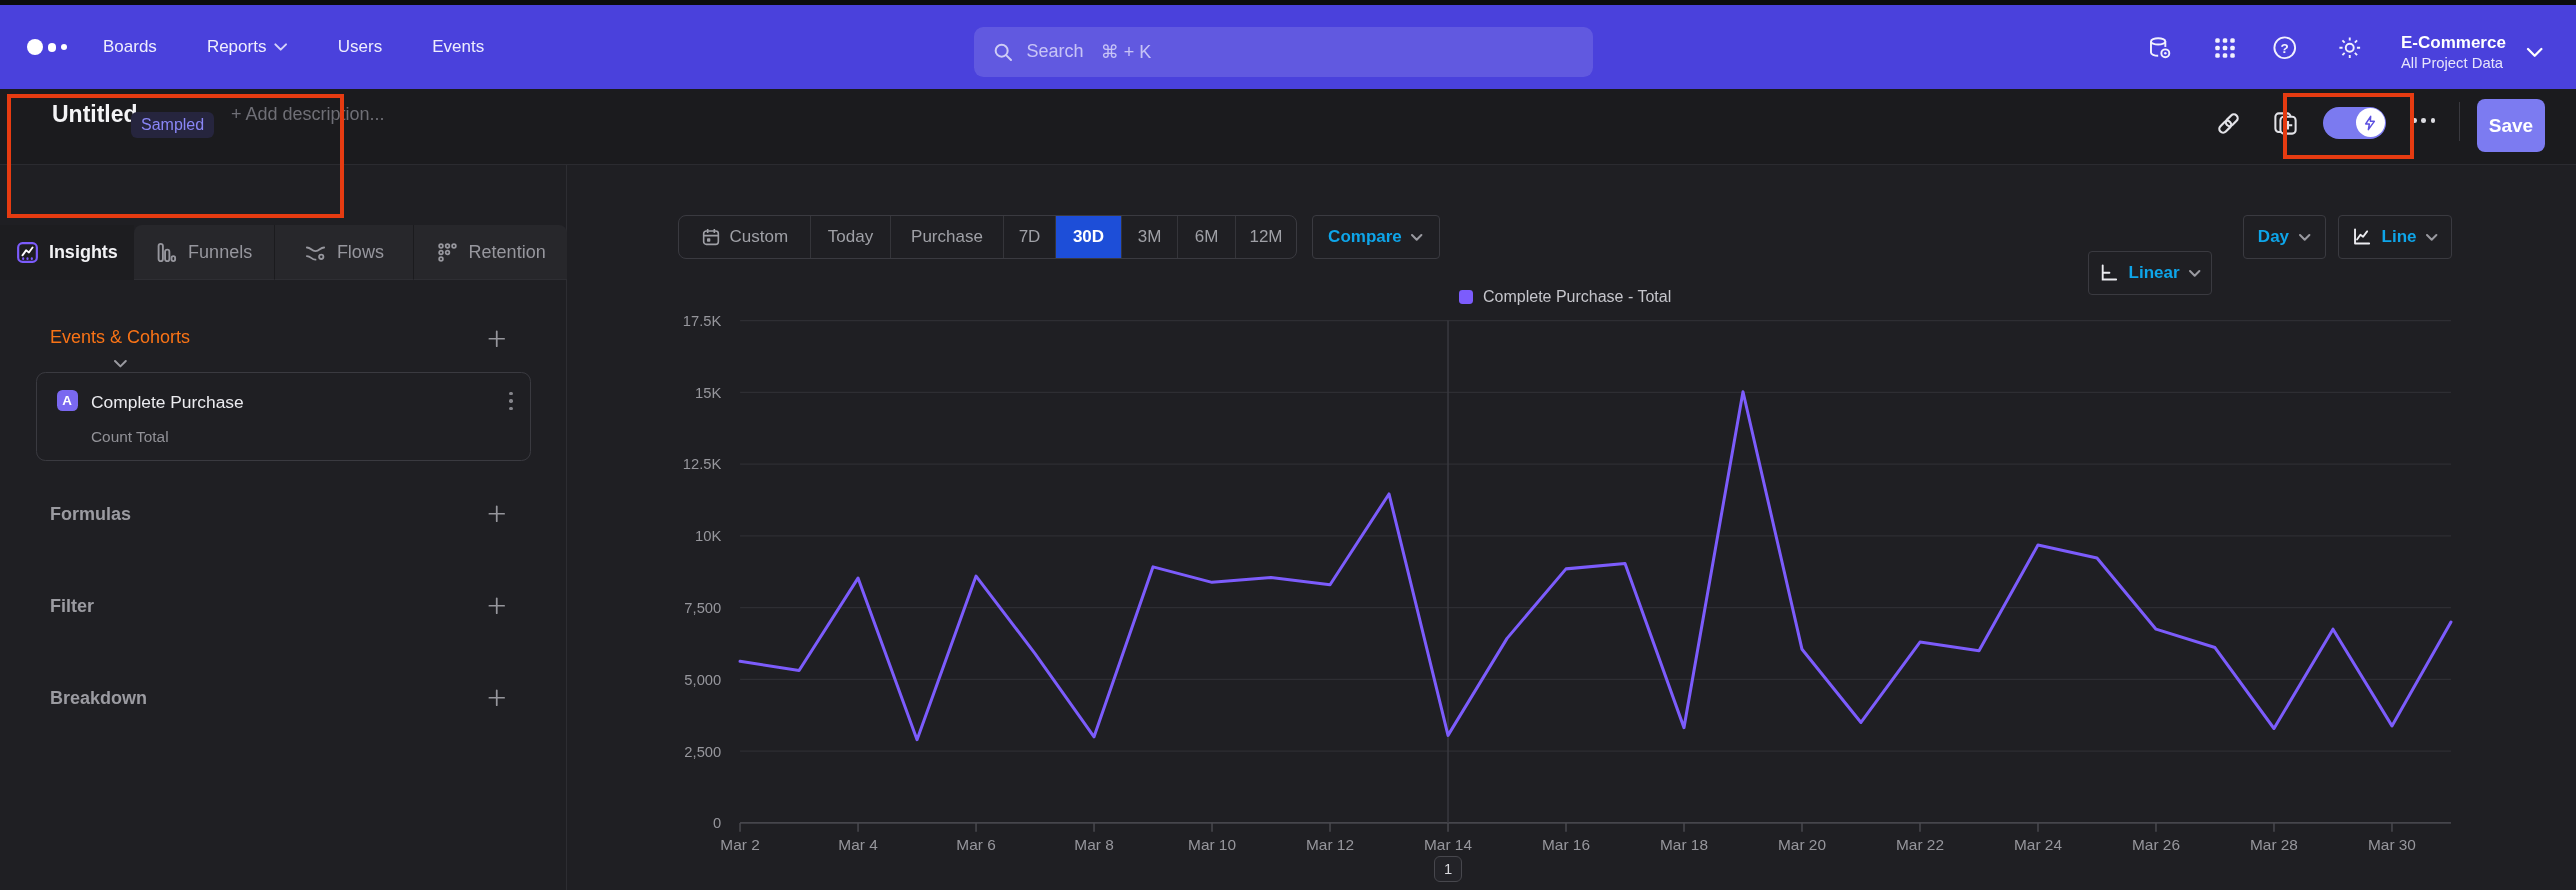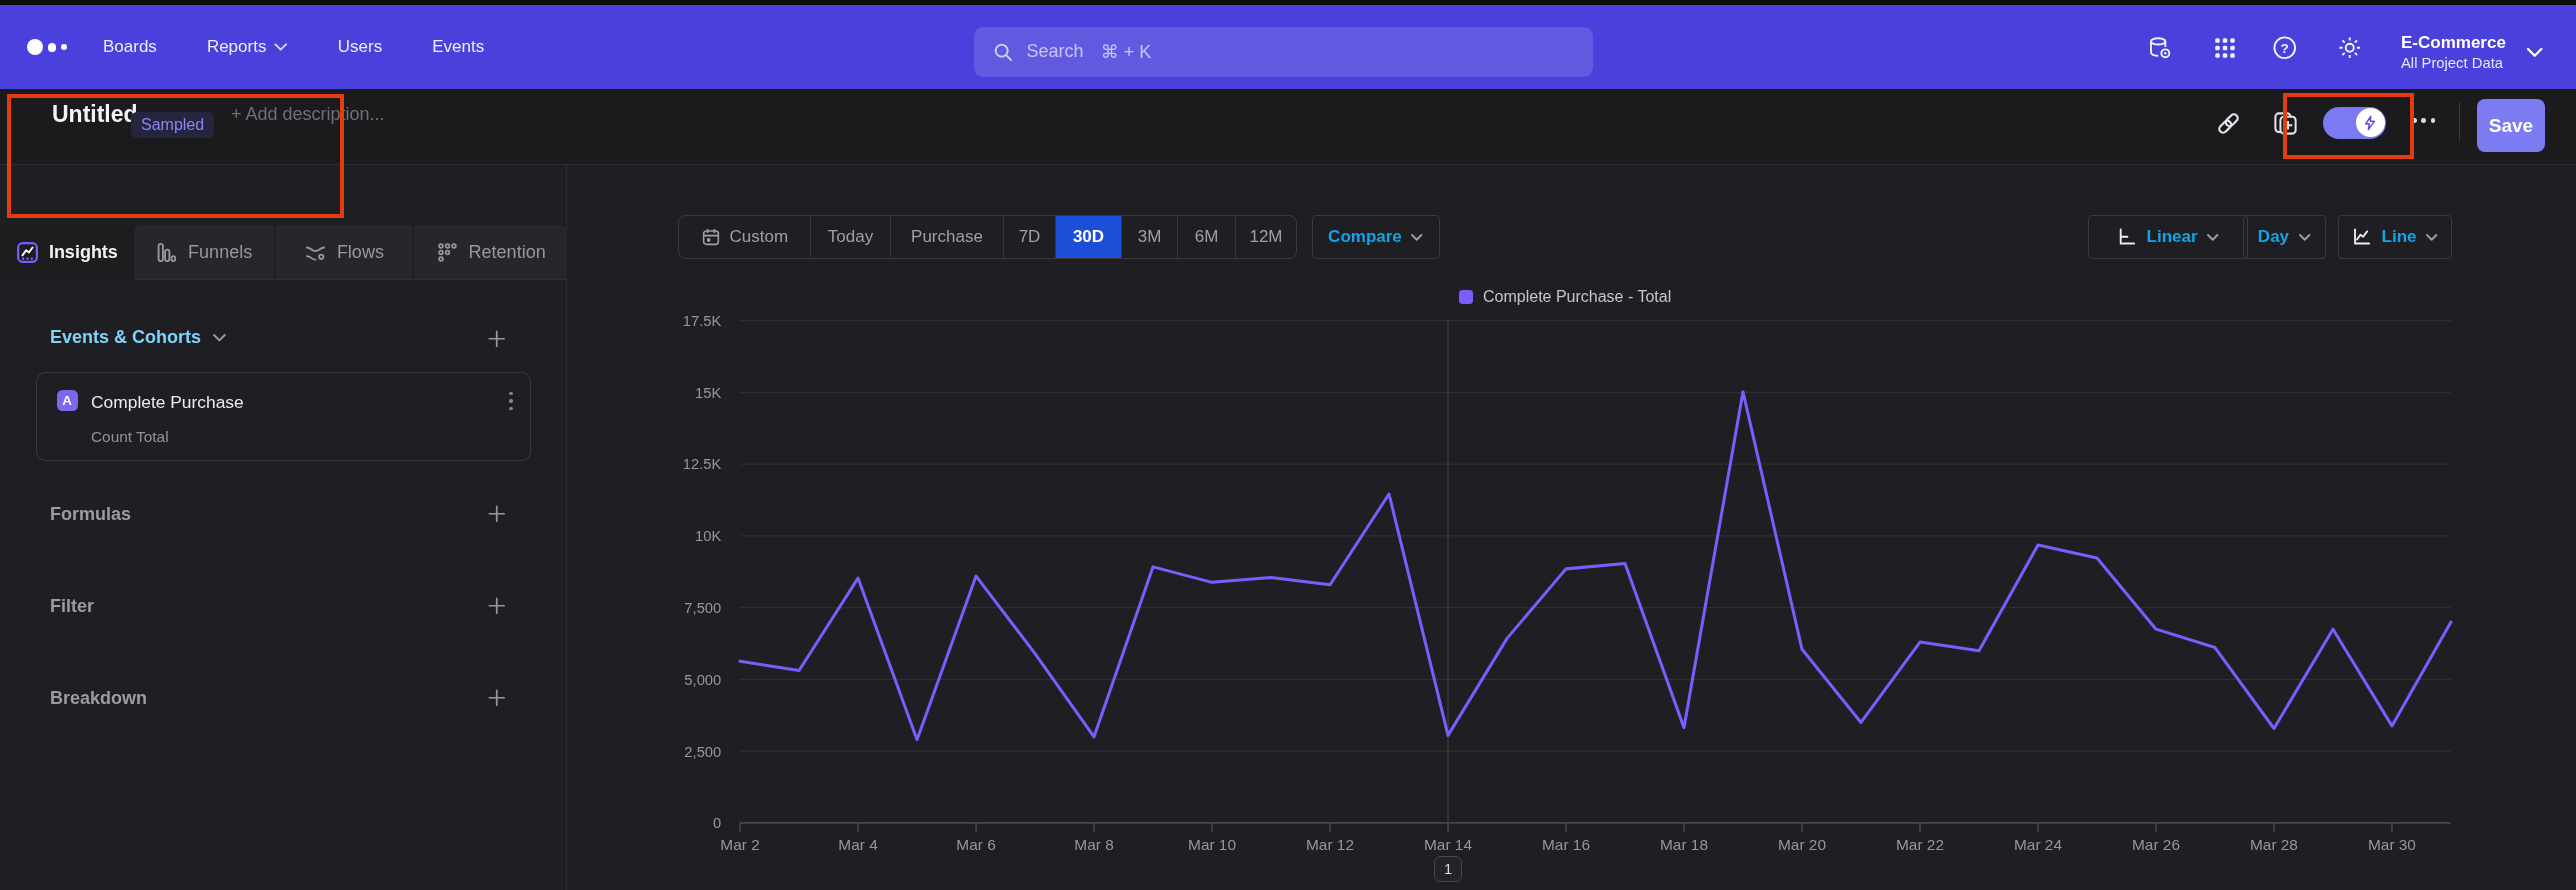--- a/index.html
+++ b/index.html
@@ -64,21 +64,21 @@
   .tabbar { position:absolute; left:0; top:225px; width:567px; height:55px; display:flex; }
   .tab { display:flex; align-items:center; justify-content:center; gap:10px; font-size:18px; cursor:pointer; }
   .tab.active { width:134px; background:#1d1d20; color:#f2f2f4; font-weight:600; }
   .tab.inactive { background:#27272b; color:#97979e; border-bottom:1.3px solid #2e2e33; border-left:1.3px solid #1b1b1e; }
   .tab.t2 { width:140px; border-left:none; border-top-left-radius:8px; }
   .tab.t3 { width:140px; } .tab.t4 { width:154px; border-top-right-radius:8px; }
   .tab .ticon { display:flex; }
 
   
   .ec-header { position:absolute; left:50px; top:327px; display:flex; align-items:center; gap:10.7px;
-    color:#7dd3fc; font-size:18px; font-weight:700; cursor:pointer; }
+    color:#f97316; font-size:18px; font-weight:400; cursor:pointer;flex-direction:column; }
   .ec-header svg { color:#9a9aa0; }
   .plusbtn { position:absolute; width:24px; height:24px; color:#96969c; cursor:pointer; display:flex; align-items:center; justify-content:center; }
   .plus-ec { left:485px; top:327px; } .plus-formulas { left:485px; top:502px; }
   .plus-filter { left:485px; top:594px; } .plus-breakdown { left:485px; top:686px; }
   .eventcard { position:absolute; left:36px; top:372px; width:495px; height:89px; border:1.3px solid #3a3a40; border-radius:9.4px; cursor:pointer; }
   .eventcard .badge { position:absolute; left:19.5px; top:17.4px; width:21px; height:21px; border-radius:5.4px; background:#7a68f0;
     color:#ffffff; font-size:13.4px; font-weight:600; display:flex; align-items:center; justify-content:center; }
   .eventcard .ename { position:absolute; left:54px; top:19px; font-size:17.4px; color:#ececf0; }
   .eventcard .emetric { position:absolute; left:54px; top:55px; font-size:15.4px; color:#91919  7; color:#919197; }
   .kebab { position:absolute; right:17.4px; top:19px; display:flex; flex-direction:column; gap:4px; cursor:pointer; }
@@ -87,21 +87,21 @@
   .sec-formulas { top:504px; } .sec-filter { top:596px; } .sec-breakdown { top:688px; }
 
   
   .segctrl { position:absolute; left:678px; top:215px; height:44px; display:flex; border:1.3px solid #3a3a40; border-radius:8px; overflow:hidden; }
   .seg { display:flex; align-items:center; justify-content:center; gap:8.7px; font-size:17px; color:#9fa0a6; cursor:pointer; border-left:1.3px solid #35353a; }
   .seg:first-child { border-left:none; }
   .seg.active { background:#1d4ed8; color:#ffffff; font-weight:700; }
   .pillbtn { position:absolute; top:215px; height:44px; border:1.3px solid #3a3a40; border-radius:4px; display:flex;
     align-items:center; justify-content:center; gap:8.7px; font-size:17px; font-weight:600; color:#0ea5e9; cursor:pointer; }
   .pill-compare { left:1312px; width:128px; }
-  .pill-linear { left:2088px; width:160px; } .pill-day { left:2243px; width:83px; } .pill-line { left:2338px; width:114px; }
+  .pill-linear { left:2088px; width:124px;margin-top:36px; } .pill-day { left:2243px; width:83px; } .pill-line { left:2338px; width:114px; }
   .pillbtn .chev { color:#9a9aa0; display:flex; }
   .pillbtn .picon { display:flex; color:#ececf0; }
 
   
   .legend { position:absolute; left:1459px; top:288px; display:flex; align-items:center; gap:10px; }
   .legend .swatch { width:14px; height:14px; border-radius:3.4px; }
   .legend .ltext { font-size:16px; color:#c5c5cb; }
 
   
   #chart-svg { position:absolute; left:0; top:0; width:2576px; height:890px; pointer-events:none; z-index:1; }

